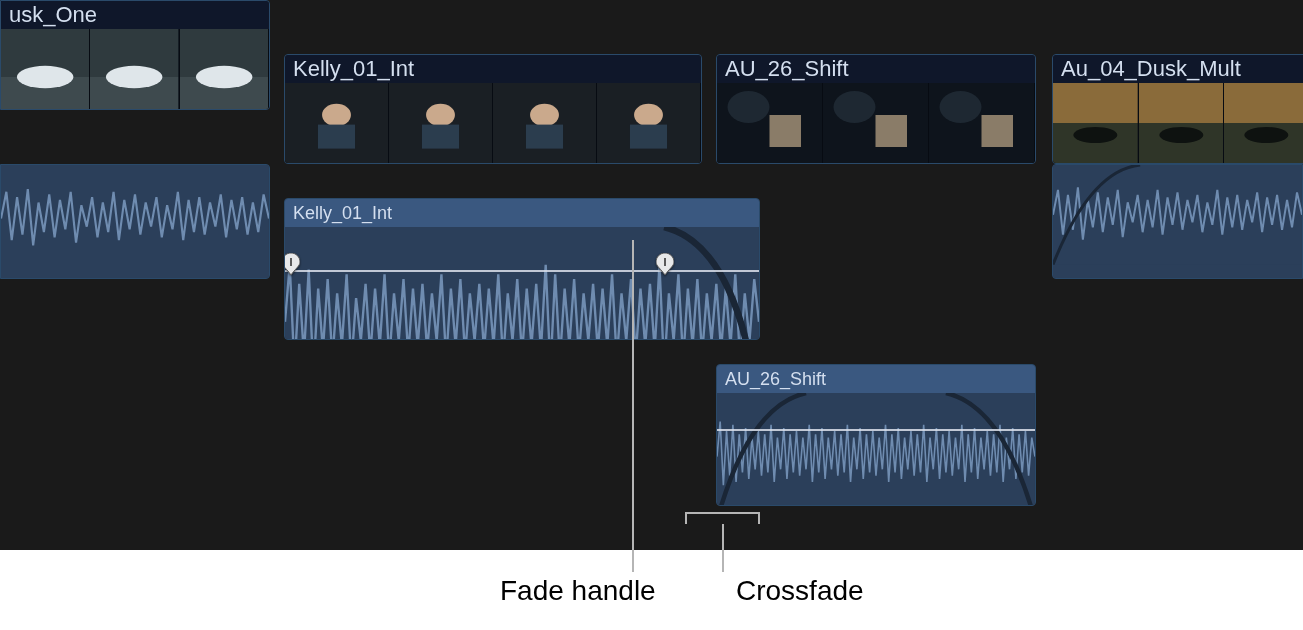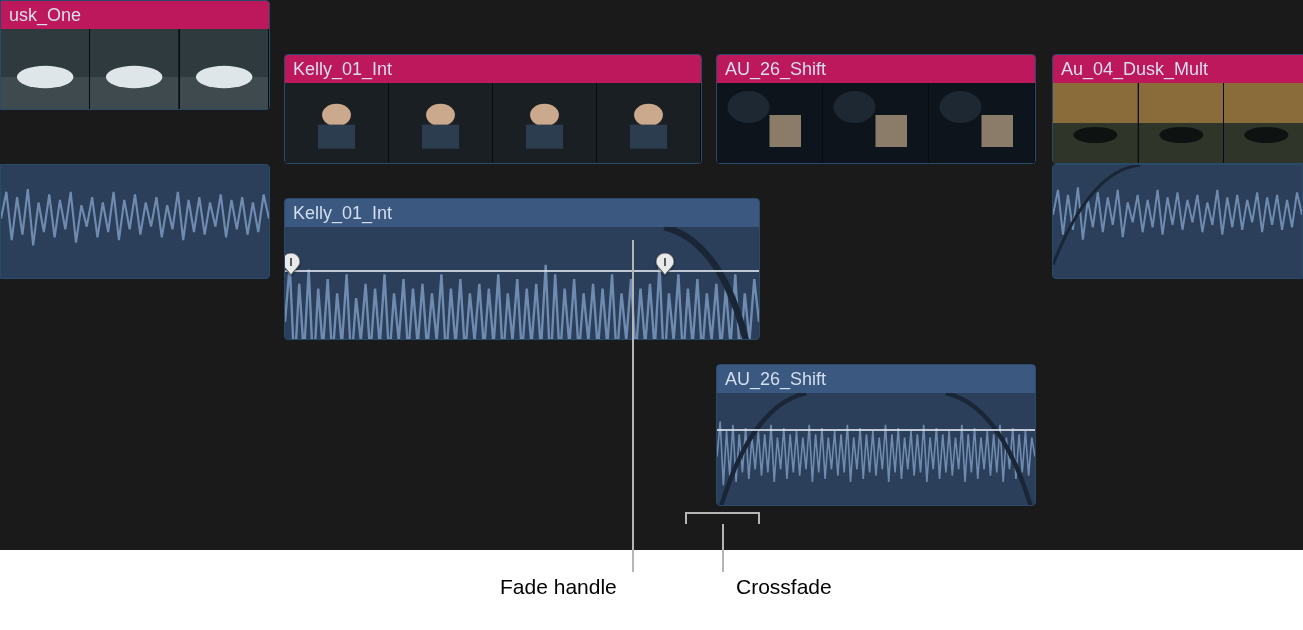--- a/index.html
+++ b/index.html
@@ -17,23 +17,23 @@
     height: 100%;
   }
   .clip {
     position: absolute;
     border: 1px solid #2a4a6a;
     border-radius: 4px;
     overflow: hidden;
     background: #1e2e42;
   }
   .clip-header {
-    background: #be185d;
+    background: #0f172a;
     color: #d4dfef;
-    font-size: 18px;
+    font-size: 22px;
     padding: 4px 8px;
     white-space: nowrap;
     overflow: hidden;
     height: 28px;
     line-height: 20px;
   }
   .filmstrip {
     display: flex;
     height: 80px;
     overflow: hidden;
@@ -91,21 +91,21 @@
     bottom: 0;
     height: 80px;
     background: #fff;
   }
   .callout-line {
     position: absolute;
     background: #b5b5b5;
   }
   .callout-text {
     position: absolute;
-    font-size: 21px;
+    font-size: 28px;
     color: #000;
     white-space: nowrap;
   }
   .bracket {
     position: absolute;
     border-top: 2px solid #b5b5b5;
     border-left: 2px solid #b5b5b5;
     border-right: 2px solid #b5b5b5;
     height: 12px;
   }

